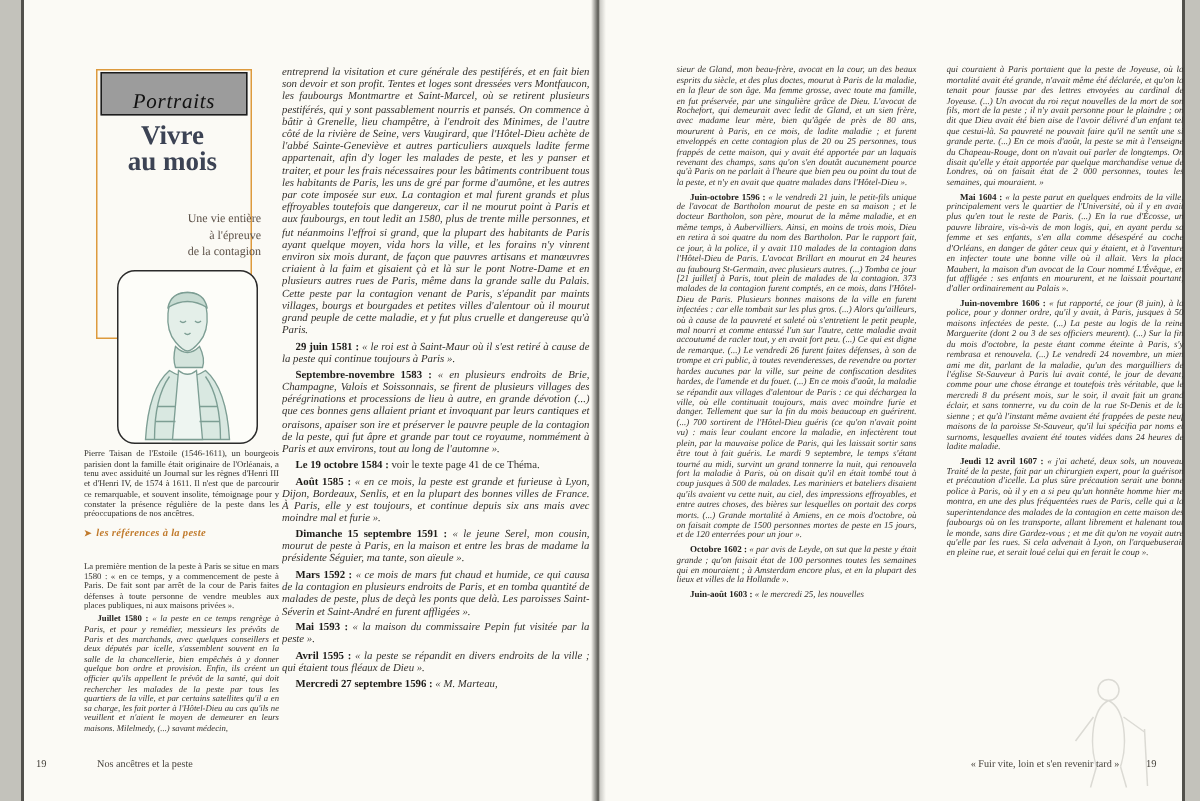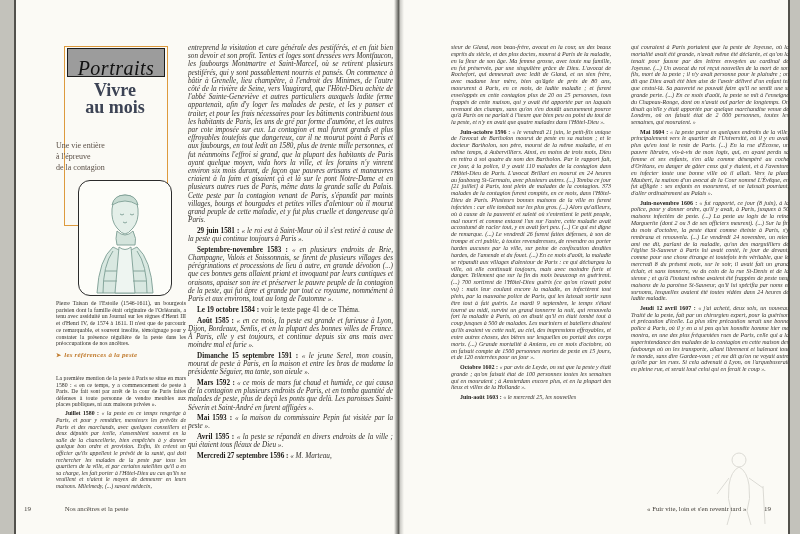--- a/index.html
+++ b/index.html
@@ -10,24 +10,24 @@
   .page.right{left:399px;width:389px;border-right:2px solid #52514c;}
   .fold{position:absolute;top:0;left:394px;width:10px;height:534px;
         background:linear-gradient(to right, rgba(60,60,55,0) 0%, rgba(60,60,55,.85) 48%, rgba(60,60,55,.25) 60%, rgba(60,60,55,0) 100%);}
   
   .margin-col{position:absolute;left:40px;top:28px;width:130px;height:478px;}
   .orange-frame{position:absolute;left:8px;top:18px;width:102px;height:178px;
                 border:1.5px solid #dd9a3d;}
   .kicker-box{position:absolute;left:11px;top:20px;width:96px;height:27px;
               background:#9c9c9c;border:1.8px solid #1c1c1c;
               display:flex;align-items:center;justify-content:center;}
-  .kicker-box span{font-style:italic;font-size:20px;color:#111;letter-spacing:.5px;margin-top:12px;}
+  .kicker-box span{font-style:italic;font-size:14px;color:#111;letter-spacing:.5px;margin-top:12px;}
   .title-block{position:absolute;left:0;top:54px;width:118px;text-align:center;
                font-size:18px;line-height:17px;color:#3c4354;font-weight:600;}
-  .subtitle-block{position:absolute;left:0;top:112px;width:118px;text-align:left;
+  .subtitle-block{position:absolute;left:0;top:112px;width:118px;text-align:right;
                   font-size:8px;line-height:11px;color:#5c5148;}
   .bust-frame{position:absolute;left:22px;top:152px;width:92px;height:114px;
               background:#fdfdf9;border:1.3px solid #2b2b2b;border-radius:12px;overflow:hidden;}
   .margin-text{position:absolute;left:0;top:272px;width:130px;}
   .intro{font-size:5.8px;line-height:6.7px;text-align:justify;color:#2f2d29;margin:0 0 4px;}
   .section-heading{font-size:7px;font-style:italic;font-weight:bold;color:#c07a2c;
                    margin:2px 0 3px;letter-spacing:.2px;}
   .section-heading .arrow{font-style:normal;margin-right:3px;font-size:6px;}
   .margin-text .entry{font-size:5.8px;line-height:6.6px;}
   

